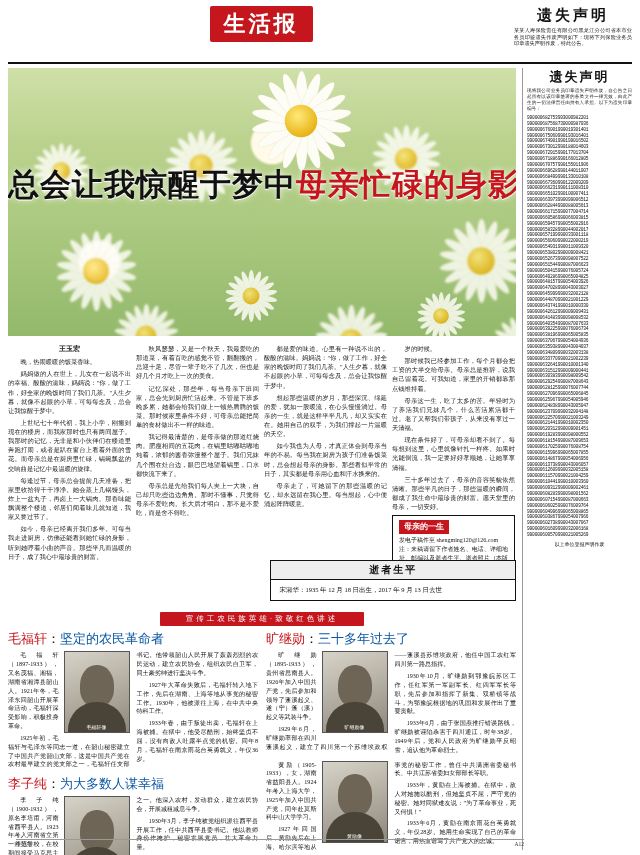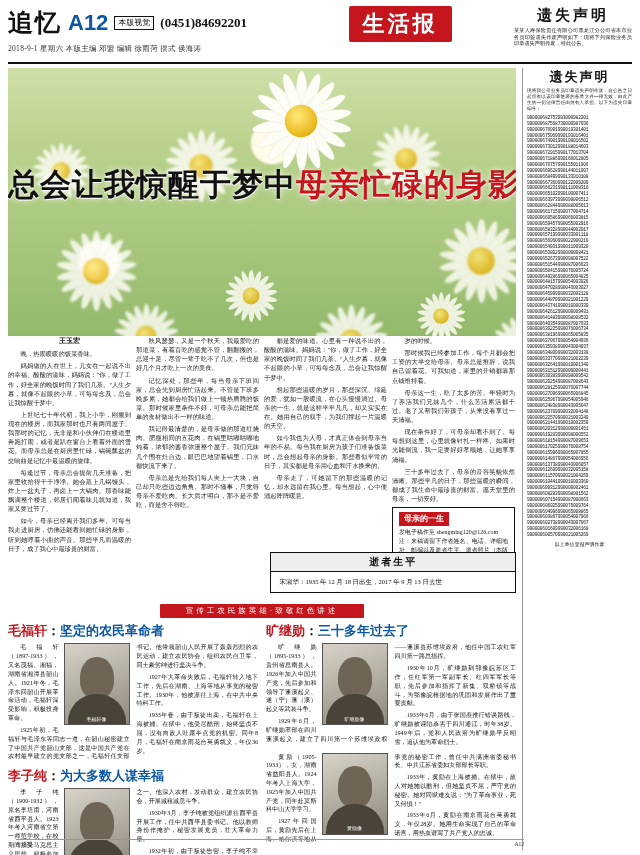--- a/index.html
+++ b/index.html
@@ -47,40 +47,40 @@
   .petal { position:absolute; left:50%; top:50%; width:9px; height:40px; margin-left:-4.5px; margin-top:-40px;
            background:#fdfdf5; border-radius:50% 50% 40% 40%; transform-origin:50% 100%; box-shadow:0 0 1px #d8d8c0; }
   .core { position:absolute; left:50%; top:50%; width:26px; height:26px; margin:-13px 0 0 -13px; border-radius:50%;
           background:radial-gradient(circle at 40% 35%, #ffe97a, #e8b518 70%, #c99208); }
   .blur { filter:blur(1.2px); opacity:.85; }
   .hero-title { position:absolute; left:0; right:0; top:96px; text-align:center; font-size:31px; font-weight:bold;
                 letter-spacing:1px; color:#111; text-shadow:0 1px 0 #fff, 0 0 6px rgba(255,255,255,.9); white-space:nowrap; }
   .hero-title .red { color:#c4161c; }
 
   
-  .art { display:flex; gap:5px; margin-top:0; height:210px; }
+  .art { display:flex; gap:5px; margin-top:8px; height:210px; }
   .art .col { width:123px; font-size:6.3px; line-height:1.45; text-align:justify; color:#222; }
   .byline { text-align:center; font-size:7px; margin-bottom:3px; font-weight:bold; }
   .art p { margin:0 0 3px 0; text-indent:2em; }
 
   
   .submit-box { width:253px; border:1px solid #111; padding:4px 6px; font-size:6px; line-height:1.5; margin-top:4px; }
   .submit-box .sb-title { display:inline-block; background:#c4161c; color:#fff; font-weight:bold; padding:1px 5px; font-size:8px; margin-bottom:2px; }
   .obit-box { width:248px; border:1px solid #111; margin-top:4px; }
   .obit-head { background:#eee; border-bottom:1px solid #111; text-align:center; font-weight:bold; font-size:10px; padding:2px 0; letter-spacing:2px; }
   .obit-body { font-size:6.5px; line-height:1.6; padding:5px 8px; }
 
   .mid-banner { text-align:center; margin:6px 0 4px; }
   .mid-banner .bn { display:inline-block; background:#c4161c; color:#fff; font-size:7.5px; padding:2px 26px; letter-spacing:3px; border-radius:1px; }
 
   
   .bios { display:flex; gap:8px; }
   .bio-col { width:250px; }
   .bio { margin-bottom:6px; }
-  .bio-h { font-size:13px; font-weight:bold; margin-bottom:3px; }
+  .bio-h { font-size:13px; font-weight:normal; margin-bottom:3px; }
   .bio-h .nm { color:#c4161c; }
   .bio-h .ds { color:#0b57a4; }
   .bio-body { font-size:6.1px; line-height:1.45; text-align:justify; column-count:2; column-gap:7px; }
   .bio-body p { margin:0 0 3px 0; text-indent:2em; }
   .portrait { float:right; width:66px; height:82px; margin:0 0 3px 5px; border:1px solid #555;
               background:linear-gradient(160deg,#d8d3c8,#8e887c); position:relative; overflow:hidden; }
   .portrait .head { position:absolute; left:50%; top:16%; width:34px; height:42px; margin-left:-17px; border-radius:48% 48% 42% 42%;
                     background:#6e6556; }
   .portrait .body2 { position:absolute; left:50%; bottom:0; width:58px; height:30px; margin-left:-29px; border-radius:28px 28px 0 0; background:#4a4438; }
   .portrait .cap { position:absolute; bottom:1px; left:0; right:0; text-align:center; font-size:5px; color:#fff; }
@@ -92,29 +92,20 @@
   .rc-nums div { white-space:nowrap; }
   .rc-foot { font-size:5px; text-align:center; margin-top:3px; }
   .bottombar { position:absolute; left:8px; bottom:2px; width:508px; border-top:1px solid #999; font-size:5.5px; display:flex; justify-content:space-between; padding-top:1px; color:#333; }
 </style>
 </head>
 <body>
 
 <div class="page">
 
   <div class="masthead">
-    <div class="mh-left">
-      <div class="mh-row1">
-        <span class="mh-title">追忆</span>
-        <span class="mh-code">A12</span>
-        <span class="mh-badge">本版视觉</span>
-        <span class="mh-phone">(0451)84692201</span>
-      </div>
-      <div class="mh-row2">2018-9-1  星期六  本版主编 邓盟  编辑 徐雨菏  摆式 侯海涛</div>
-    </div>
     <div class="mh-mid">
       <span class="logo">生活报</span>
     </div>
     <div class="mh-right">
       <div class="ttl">遗失声明</div>
       <div class="sub">某某人寿保险责任有限公司黑龙江分公司省本市业务员印鉴遗失作废声明如下：现将下列保险业务员印章遗失声明作废，特此公告。</div>
     </div>
   </div>
 
   <div class="body-wrap">

